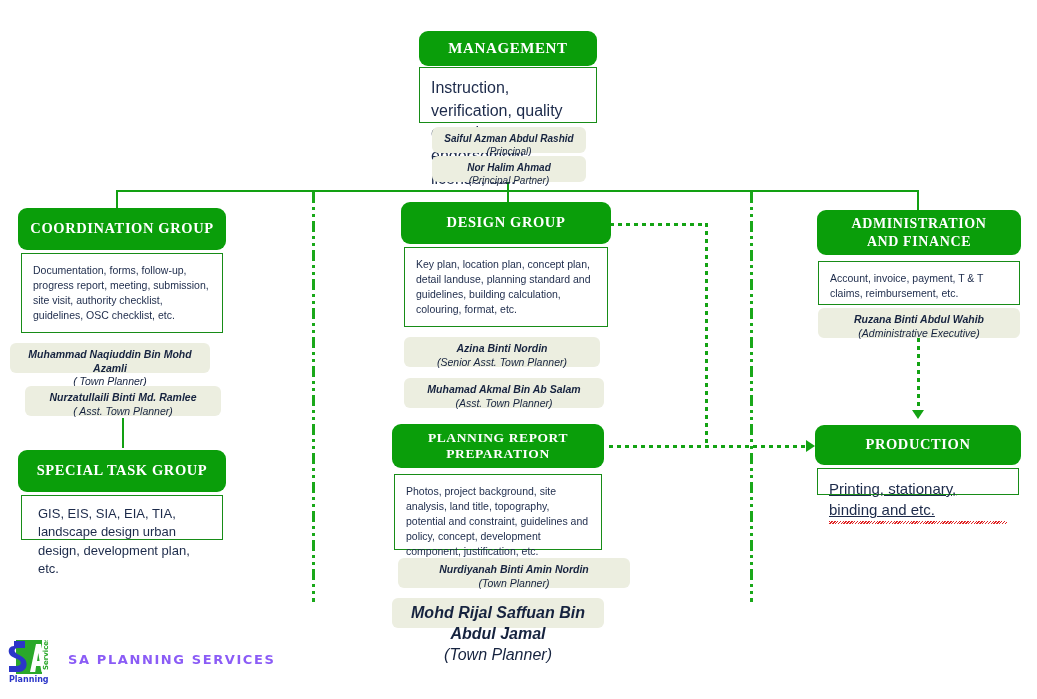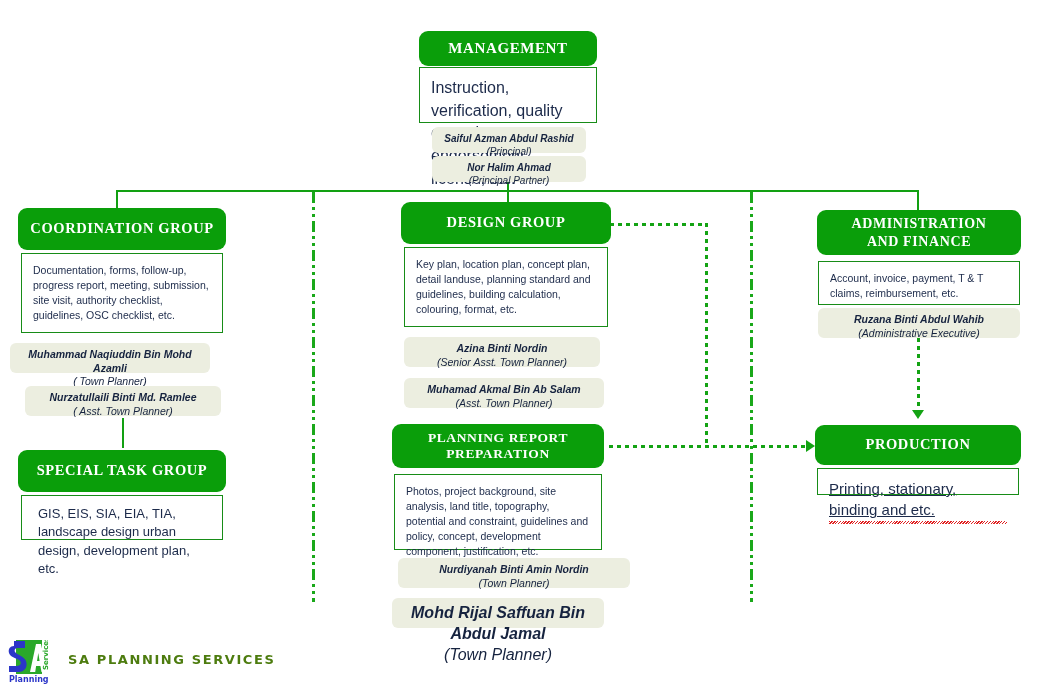--- a/index.html
+++ b/index.html
@@ -102,21 +102,21 @@
     border-left:6px solid transparent;border-right:6px solid transparent;
     border-top:9px solid #13a313;
   }
 
   
   .logo{position:absolute;}
   .logoText{
     position:absolute;
     font-family:"DejaVu Sans", sans-serif;
     font-weight:bold;letter-spacing:1.6px;
-    color:#4d7c0f;font-size:13px;
+    color:#8b5cf6;font-size:13px;
   }
 </style>
 </head>
 <body>
 
 <div class="stage">
 
   <div class="ln vline" style="left:507px;top:176px;height:16px;"></div>
   <div class="ln hline" style="left:116px;top:190px;width:802px;"></div>
   <div class="ln vline" style="left:116px;top:190px;height:18px;"></div>

